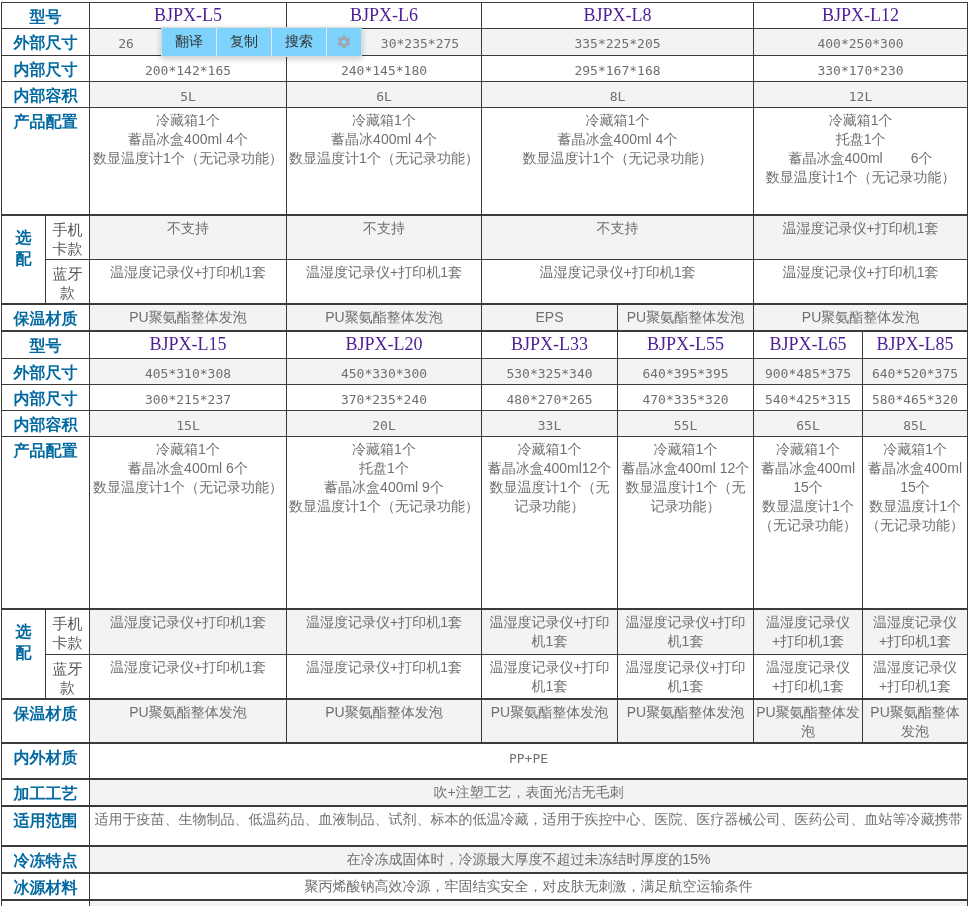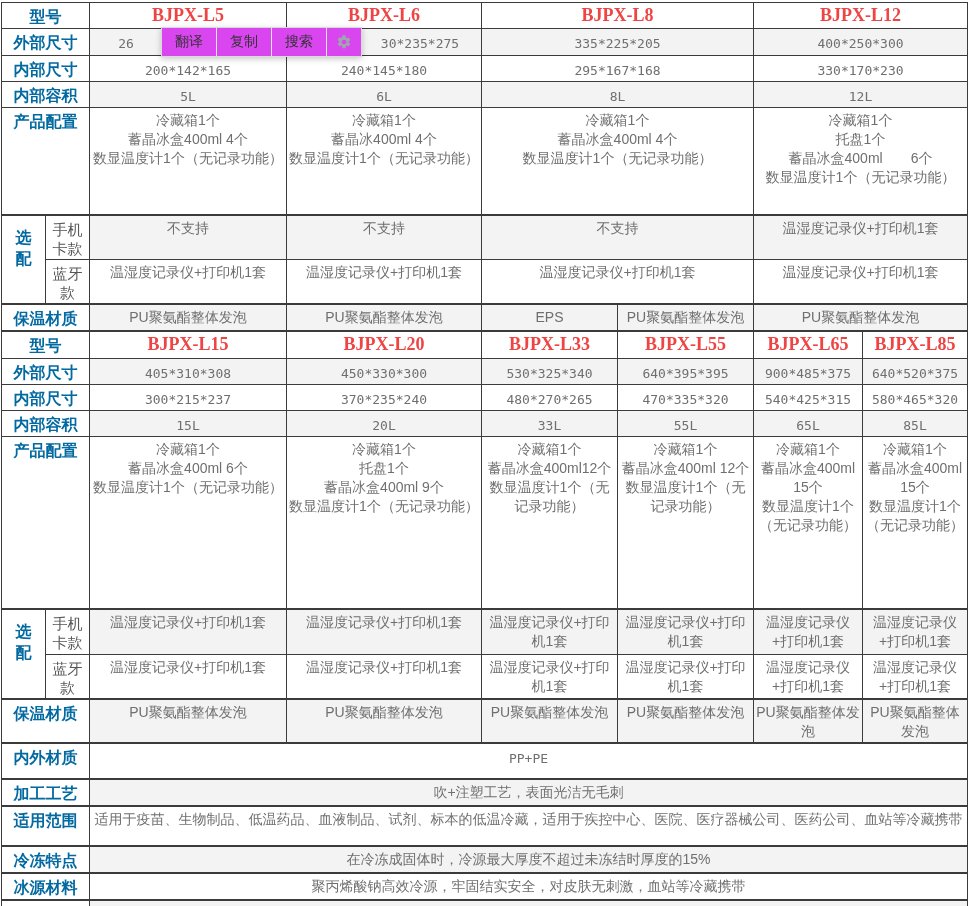--- a/index.html
+++ b/index.html
@@ -7,38 +7,38 @@
   .page{position:relative;width:973px;height:906px;overflow:hidden;}
 
   table.spec{border-collapse:collapse;table-layout:fixed;width:966px;margin:2px 0 0 1px;
              border:1px solid #3b3b3b;border-bottom-width:2px;}
   td{border:1px solid #3b3b3b;vertical-align:top;padding:1px 2px;overflow:hidden;}
   tr.thick td{border-top-width:2px;}
   tr.grey td.v{background:#f3f3f3;}
 
   td.lab{font-weight:bold;font-size:16px;color:#0369a1;text-align:center;line-height:21px;padding-top:3px;}
   td.sublab{font-weight:normal;font-size:15px;color:#565656;text-align:center;line-height:19px;padding-top:4px;}
-  td.model{font-family:"Liberation Serif",serif;font-weight:bold;font-size:18px;color:#ef4444;
+  td.model{font-family:"Liberation Serif",serif;font-weight:normal;font-size:18px;color:#4c1d95;
            text-align:center;vertical-align:middle;padding:0;}
   td.v{font-size:14px;color:#6f6f6f;text-align:center;line-height:19px;padding-top:3px;}
   td.num{font-family:"DejaVu Sans Mono",monospace;font-size:13px;padding-top:5px;}
   td.cfg{white-space:pre-line;}
   .stack{display:block;width:1.15em;margin:8px auto;word-break:break-all;}
   .stack2{display:block;width:2.15em;margin:0 auto;word-break:break-all;}
 
   .frag-right{text-align:right;padding-right:126px;}
   .frag-left{text-align:left;padding-left:74px;}
 
   
   .h17{height:17px}.h22{height:22px}.h23{height:23px}.h24{height:24px}.h25{height:25px}
   .h26{height:26px}.h27{height:27px}.h32{height:40px}.h36{height:36px}.h42{height:42px}
   .h44{height:44px}.h45{height:45px}.h107{height:107px}.h173{height:173px}
 
   
-  .popup{position:absolute;left:161px;top:27px;height:28px;background:#d946ef;
+  .popup{position:absolute;left:161px;top:27px;height:28px;background:#7dd3fc;
          border:1px solid #d9d9d9;box-shadow:0 2px 6px rgba(0,0,0,.22);
          display:flex;align-items:stretch;z-index:9;}
   .popup .item{font-size:14px;color:#333;padding:0 13px;display:flex;align-items:center;
                border-right:1px solid #e7e7e7;cursor:pointer;white-space:nowrap;}
   .popup .item:last-child{border-right:none;}
   .popup .gear{padding:0 9px;}
 </style>
 </head>
 <body>
 
@@ -253,21 +253,21 @@
       <td class="v" colspan="6">适用于疫苗、生物制品、低温药品、血液制品、试剂、标本的低温冷藏，适用于疾控中心、医院、医疗器械公司、医药公司、血站等冷藏携带</td>
     </tr>
 
     <tr class="thick grey h23">
       <td class="lab" colspan="2">冷冻特点</td>
       <td class="v" colspan="6">在冷冻成固体时，冷源最大厚度不超过未冻结时厚度的15%</td>
     </tr>
 
     <tr class="thick h23">
       <td class="lab" colspan="2">冰源材料</td>
-      <td class="v" colspan="6">聚丙烯酸钠高效冷源，牢固结实安全，对皮肤无刺激，血站等冷藏携带</td>
+      <td class="v" colspan="6">聚丙烯酸钠高效冷源，牢固结实安全，对皮肤无刺激，满足航空运输条件</td>
     </tr>
 
     <tr class="thick grey h24">
       <td class="lab" colspan="2">保温时长</td>
       <td class="v" colspan="6">在外温度+43℃以下，箱内温度2-8℃可维持24小时以上</td>
     </tr>
 
     </tbody>
   </table>
 

